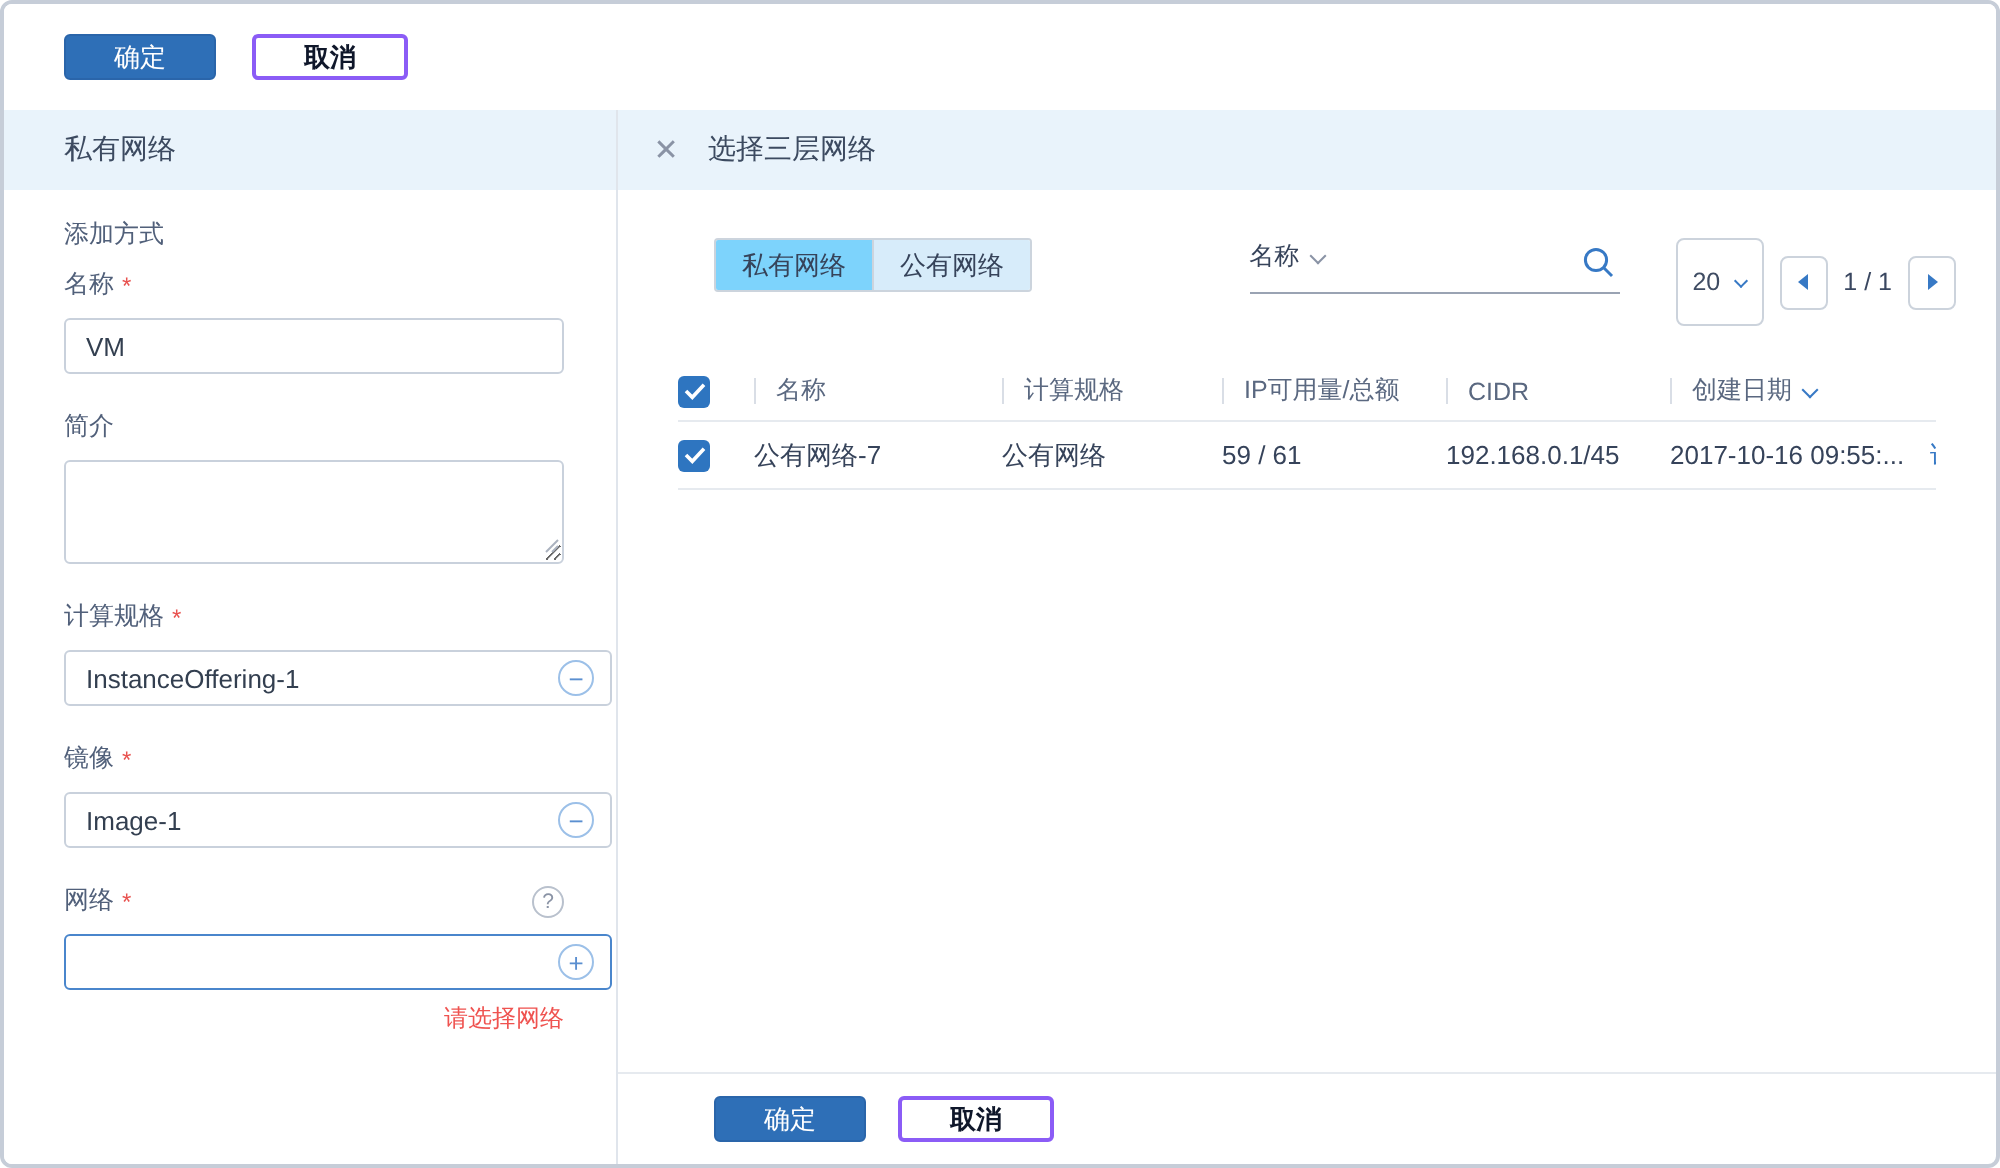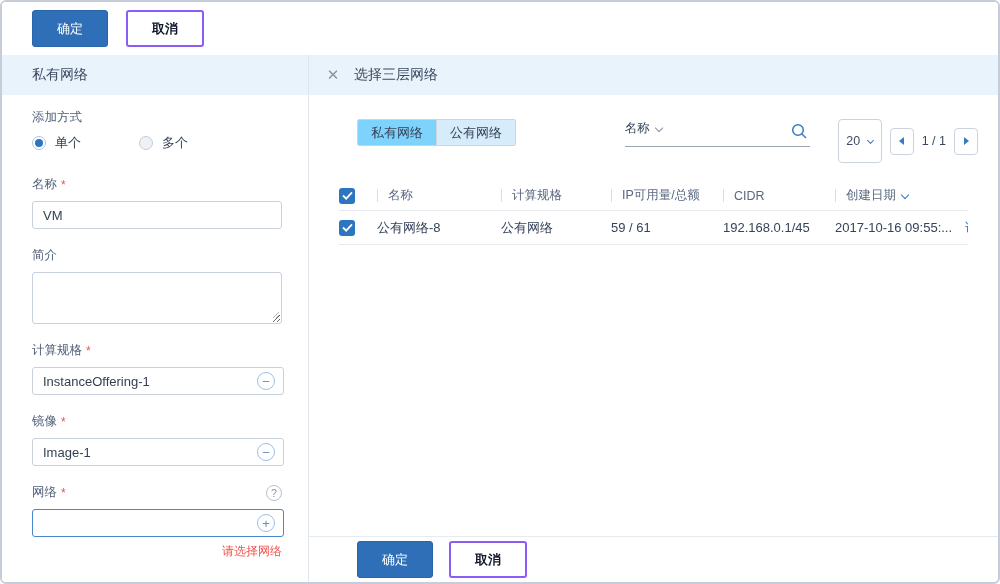--- a/index.html
+++ b/index.html
@@ -18,21 +18,21 @@
     background: #fff;
   }
   
   .topbar {
     height: 53px; flex: 0 0 53px;
     display: flex; align-items: center;
     padding-left: 30px; gap: 18px;
     background: #fff;
   }
   .btn {
-    min-width: 56px; height: 37px;
+    min-width: 56px; height: 23px;
     padding: 0 24px;
     border-radius: 3px;
     font-size: 13px;
     display: inline-flex; align-items: center; justify-content: center;
     cursor: pointer;
     font-family: inherit;
   }
   .btn-primary {
     background: #2e6fb7; color: #fff; border: 1px solid #2a65aa;
   }
@@ -85,21 +85,21 @@
   .field { margin-bottom: 18px; }
   .textarea-wrap { position: relative; width: 250px; }
   textarea.text-area {
     width: 250px; height: 52px;
     border: 1px solid #c9d1dc; border-radius: 3px;
     padding: 6px 10px; font-size: 13px; color: #333f50;
     font-family: inherit; resize: both; outline: none; display: block;
   }
   .resize-grip { position: absolute; right: 2px; bottom: 2px; pointer-events: none; }
   .input-like {
-    width: 252px; height: 28px;
+    width: 274px; height: 28px;
     border: 1px solid #c9d1dc; border-radius: 3px;
     display: flex; align-items: center;
     padding: 0 8px 0 10px; cursor: pointer; background: #fff;
   }
   .input-like .val { flex: 1; color: #333f50; }
   .input-like.focused { border-color: #4a86cc; }
   .circle-icon {
     width: 18px; height: 18px; border-radius: 50%;
     border: 1px solid #9cc0e8; color: #5b8fd0;
     display: inline-flex; align-items: center; justify-content: center;
@@ -203,30 +203,20 @@
 
     <div class="left-panel">
       <div class="panel-header">
         <span>私有网络</span>
       </div>
       <div class="left-body">
 
         <div class="field-label">
           <span>添加方式</span>
         </div>
-        <div class="radio-row">
-          <div class="radio selected">
-            <span class="radio-dot"></span>
-            <span class="radio-label">单个</span>
-          </div>
-          <div class="radio">
-            <span class="radio-dot"></span>
-            <span class="radio-label">多个</span>
-          </div>
-        </div>
 
         <div class="field">
           <div class="field-label">
             <span>名称</span>
             <span class="req">*</span>
           </div>
           <input class="text-input" type="text" value="VM" style="">
         </div>
 
         <div class="field">
@@ -362,21 +352,21 @@
 
         <div class="trow tbody-row">
           <div class="cell c-check">
             <span class="checkbox">
               <svg width="11" height="9" viewBox="0 0 12 10">
                   <polyline points="1,5 4.5,8.5 11,1.5" fill="none" stroke="#fff" stroke-width="2"></polyline>
                 </svg>
             </span>
           </div>
           <div class="cell c-name">
-              <span>公有网络-8</span>
+              <span>公有网络-7</span>
             </div>
           <div class="cell c-type">
               <span>公有网络</span>
             </div>
           <div class="cell c-ip">
               <span>59 / 61</span>
             </div>
           <div class="cell c-cidr">
               <span>192.168.0.1/45</span>
             </div>

